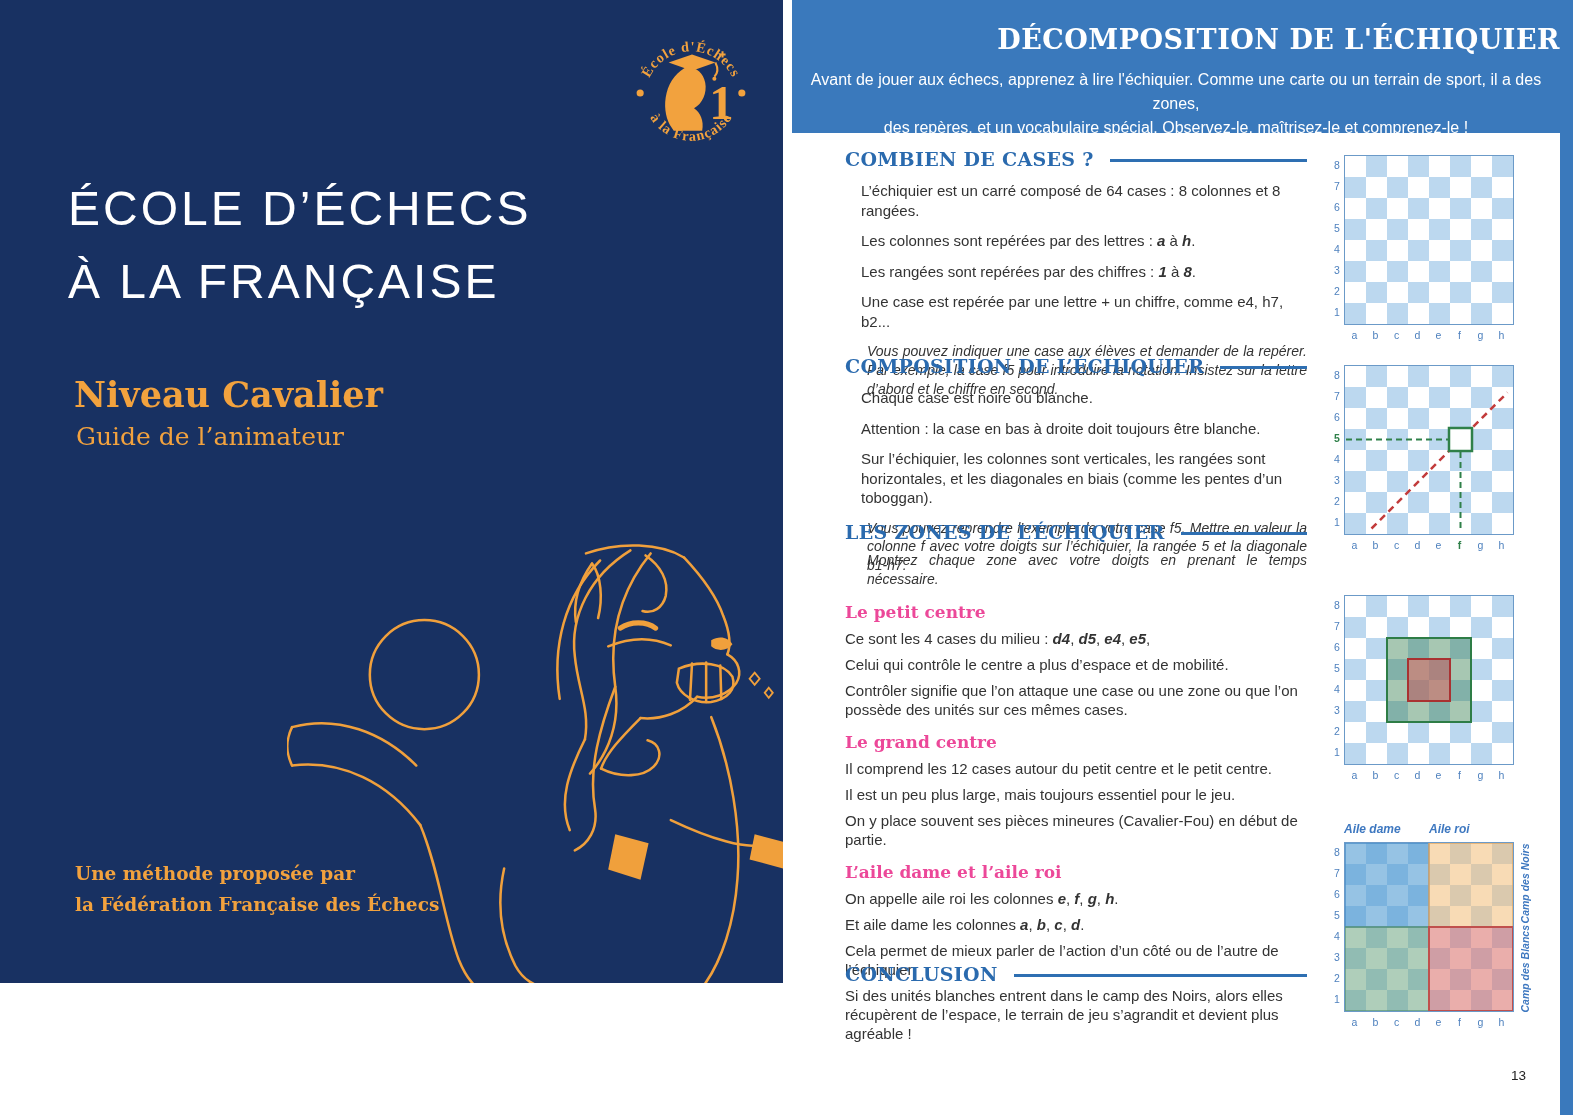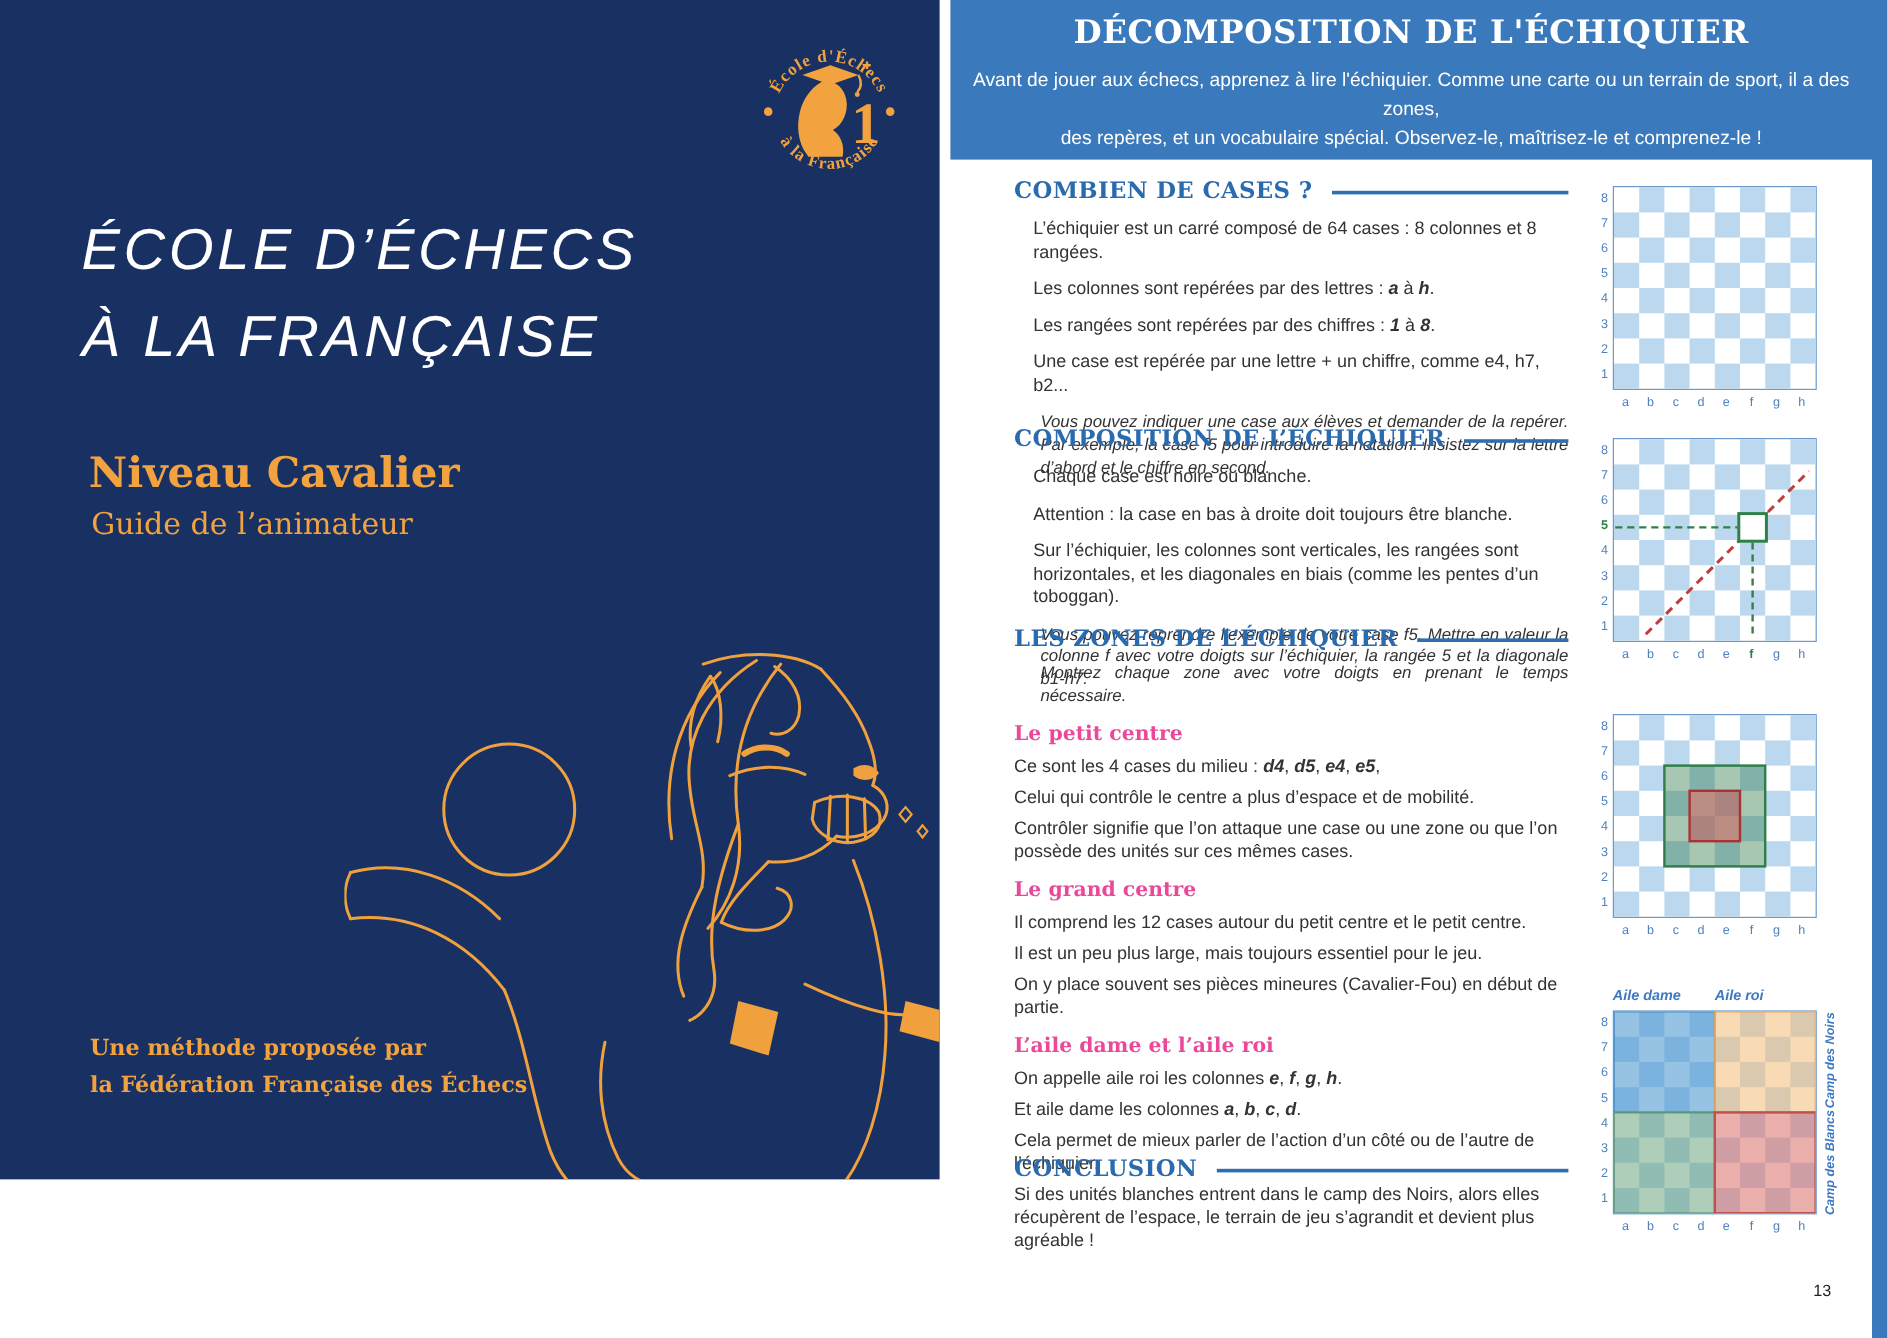--- a/index.html
+++ b/index.html
@@ -3,32 +3,32 @@
 <meta charset="utf-8">
 <style>
   html,body{margin:0;padding:0;}
   body{
     width:1573px;height:1115px;position:relative;background:#ffffff;
     font-family:"Liberation Sans",sans-serif;overflow:hidden;
   }
   
   .left-page{position:absolute;left:0;top:0;width:783px;height:983px;background:#183162;overflow:hidden;}
   .badge{position:absolute;left:630px;top:26px;width:122px;height:130px;}
-  .main-title{position:absolute;left:68px;top:172px;color:#ffffff;font-size:48px;letter-spacing:3px;line-height:73px;font-weight:400;font-style:italic;}
+  .main-title{position:absolute;left:68px;top:172px;color:#ffffff;font-size:48px;letter-spacing:3px;line-height:73px;font-weight:400;}
   .level-title{position:absolute;left:74px;top:374px;color:#F2A23E;font-family:"DejaVu Serif",serif;font-weight:bold;font-size:35px;}
   .level-subtitle{position:absolute;left:76px;top:422px;color:#F2A23E;font-family:"DejaVu Serif",serif;font-size:25px;}
   .method{position:absolute;left:75px;top:858px;color:#F2A23E;font-family:"DejaVu Serif",serif;font-weight:bold;font-size:18.5px;line-height:31px;}
   .horse{position:absolute;left:287px;top:535px;width:505px;height:455px;}
   
   .bottom-strip{position:absolute;left:0;top:983px;width:790px;height:132px;background:#ffffff;}
   
   .right-page{position:absolute;left:792px;top:0;width:768px;height:1115px;background:#ffffff;}
   .edge-strip{position:absolute;left:1560px;top:0;width:13px;height:1115px;background:#3A79BC;}
   .rp-header{position:absolute;left:0;top:0;width:768px;height:133px;background:#3A79BC;color:#fff;text-align:center;}
-  .rp-title{margin-top:12px;font-family:"DejaVu Serif",serif;font-weight:bold;font-size:27px;letter-spacing:.5px;}
+  .rp-title{margin-top:24px;font-family:"DejaVu Serif",serif;font-weight:bold;font-size:27px;letter-spacing:.5px;text-align:right;}
   .rp-intro{margin-top:13px;font-size:16px;line-height:1.5;}
   .section{position:absolute;left:53px;width:462px;}
   .sec1{top:148px;} .sec2{top:355px;} .sec3{top:521px;} .sec4{top:963px;}
   .sec-heading{display:flex;align-items:center;gap:16px;color:#2A6AAE;font-family:"DejaVu Serif",serif;font-weight:bold;font-size:19px;letter-spacing:.3px;}
   .sec-heading .rule{flex:1;border-top:3px solid #2E6FB2;margin-top:2px;}
   .para{font-size:15px;color:#333;margin:11px 16px;line-height:1.3;}
   .sec3 .para{margin:7px 0;line-height:1.27;}
   .note{font-size:14px;font-style:italic;color:#333;margin:8px 0 8px 22px;line-height:1.35;text-align:justify;}
   .h3{font-family:"DejaVu Serif",serif;font-weight:bold;font-size:17px;color:#ec4899;margin:13px 0 2px;}
   .bi{font-style:italic;}

